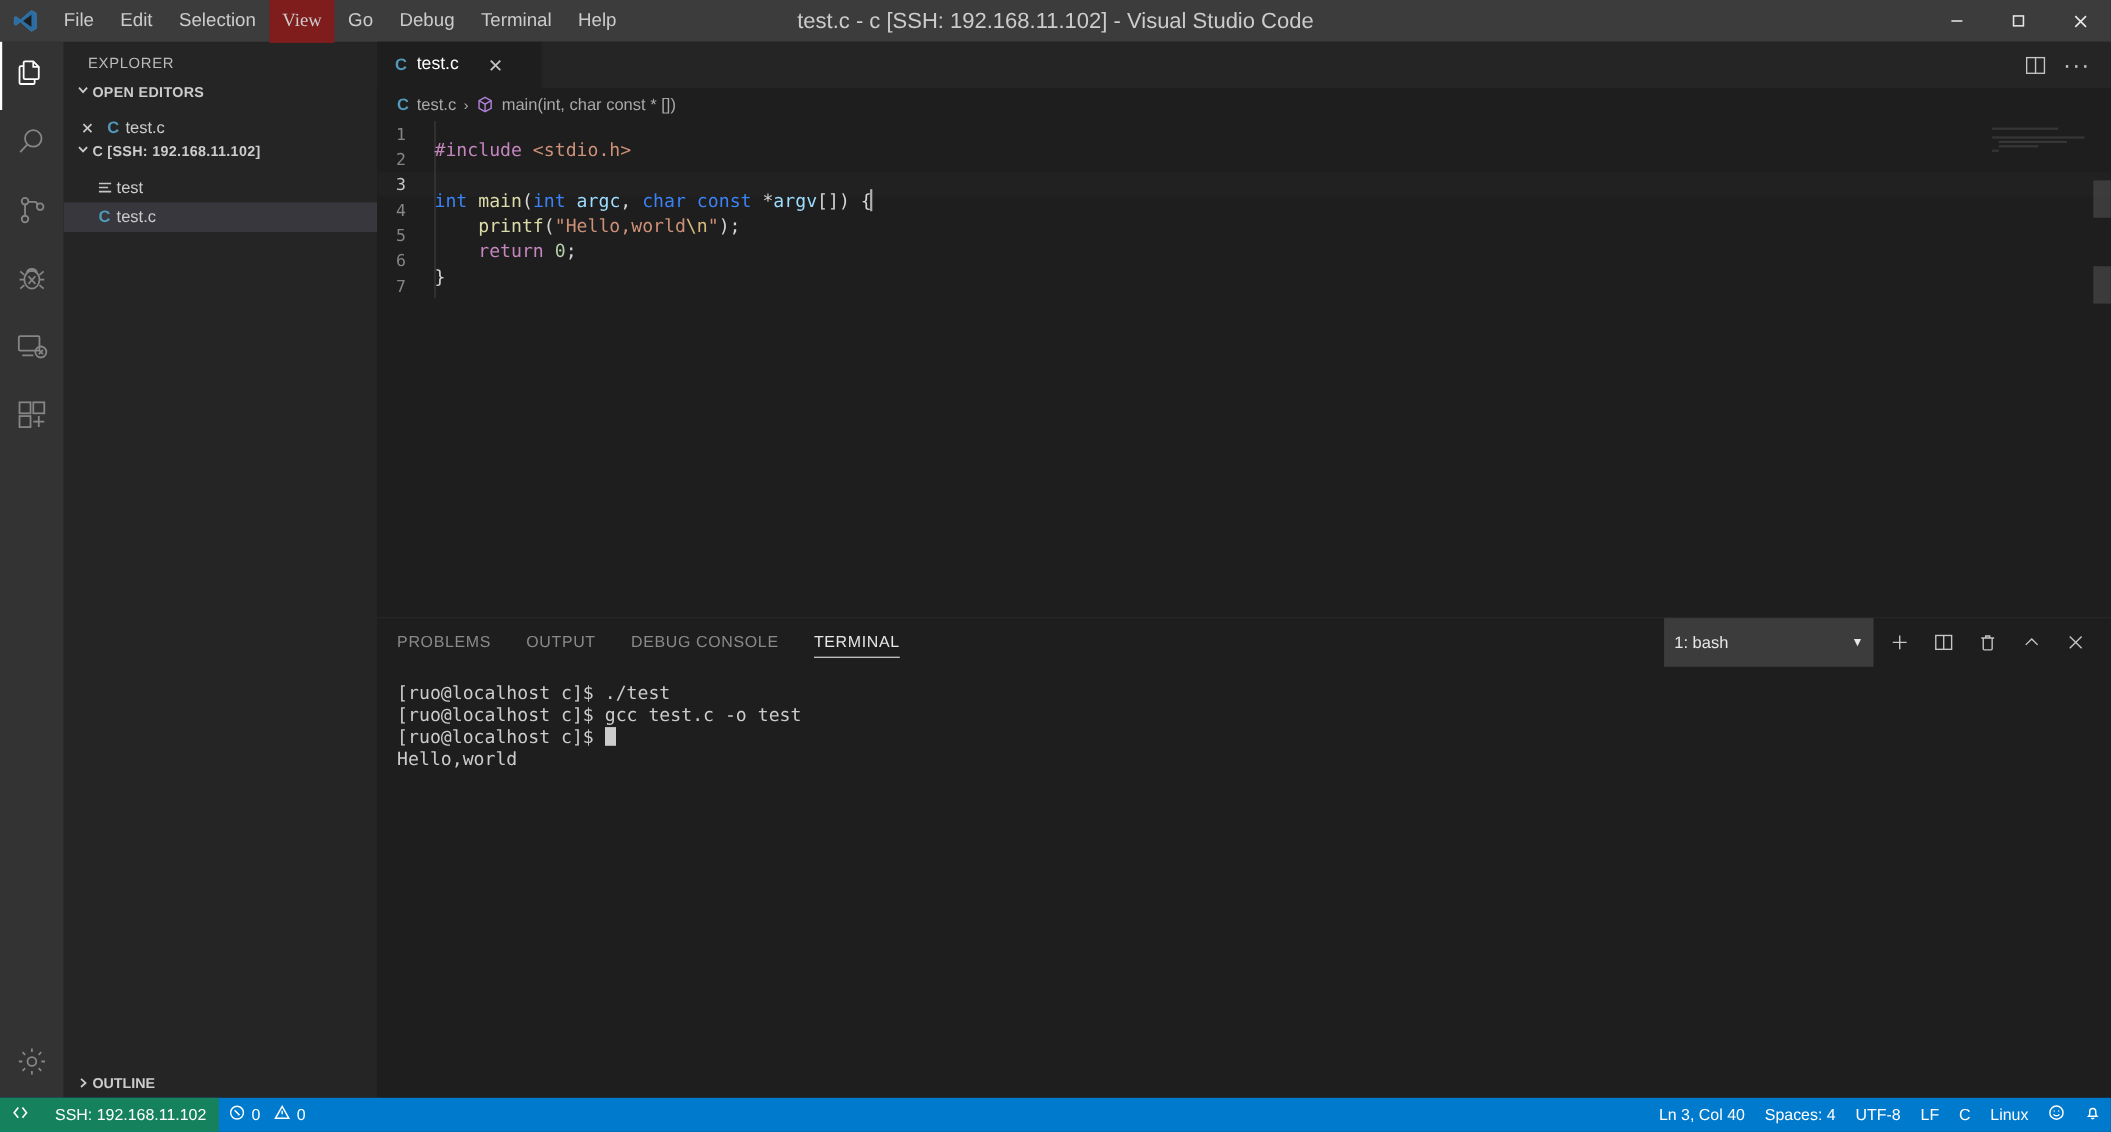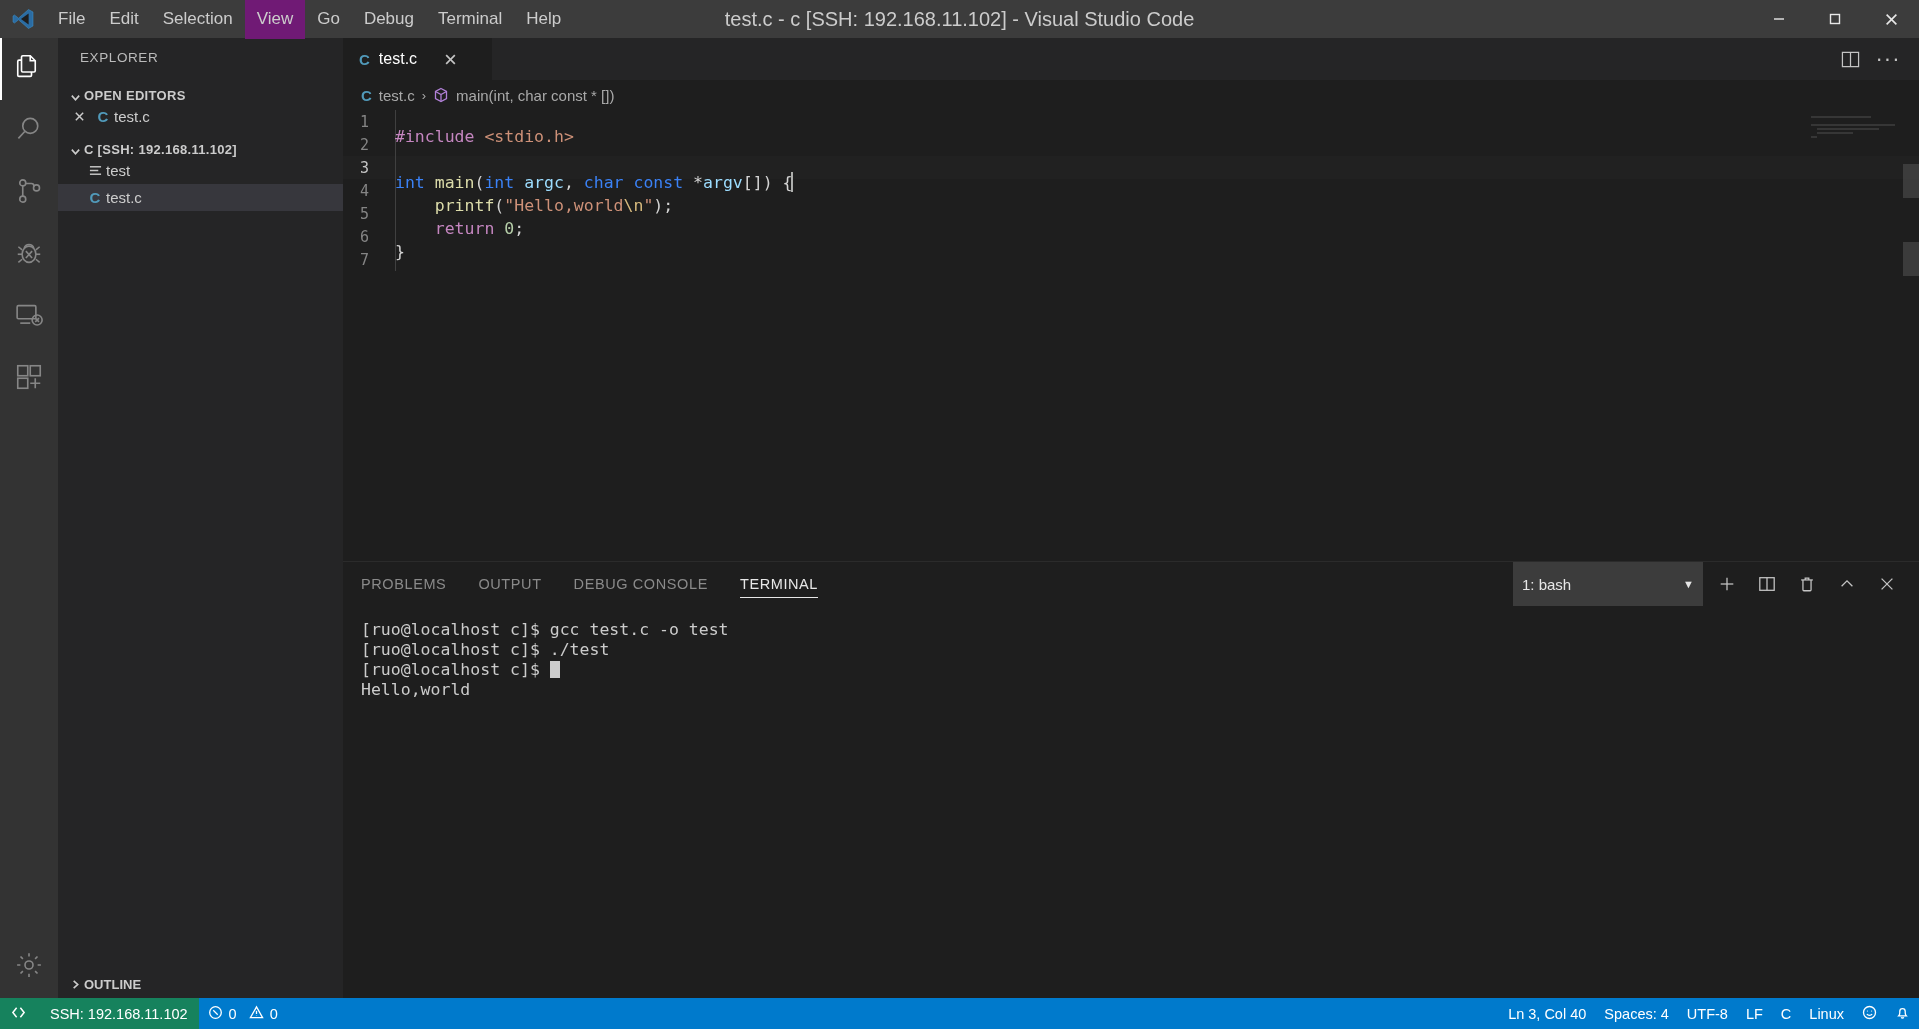--- a/index.html
+++ b/index.html
@@ -18,21 +18,21 @@
     height: 38px; min-height:38px; background: #3c3c3c; color: #cccccc;
     display: flex; align-items: center; position: relative; user-select:none;
   }
   .vscode-logo { width: 46px; height:38px; display:flex; align-items:center; justify-content:center; }
   .vscode-logo svg { width: 24px; height: 24px; }
   .menu { display: flex; align-items: center; height: 38px; }
   .menu-item {
     padding: 0 12px; height: 40px; display: flex; align-items: center;
     font-size: 17px; color: #cccccc; cursor: default; white-space: nowrap;
   }
-  .menu-item.active { background: #701a75; }
+  .menu-item.active { background: #7f1d1d; font-family: Liberation Serif, serif; }
   .win-title {
     position: absolute; left: 0; right: 0; text-align: center;
     font-size: 20px; color: #cccccc; pointer-events: none;
   }
   .win-controls { margin-left: auto; display:flex; height:38px; z-index:2; }
   .win-btn { width: 56px; height: 38px; display:flex; align-items:center; justify-content:center; }
   .win-btn svg { stroke: #e8e8e8; fill:none; stroke-width:1.4; }
 
   
   .body-row { flex: 1; display: flex; min-height: 0; }
@@ -56,21 +56,21 @@
   
   .sidebar {
     width: 285px; min-width:285px; background: #252526; color:#cccccc;
     display: flex; flex-direction: column; font-size: 15px;
   }
   .sidebar-title {
     height: 38px; display:flex; align-items:center; padding-left: 22px;
     font-size: 13.5px; letter-spacing: .6px; color:#bbbbbb; text-transform: uppercase;
   }
   .section-header {
-    height: 27px; display:flex; align-items:flex-end; padding-left: 8px;
+    height: 27px; display:flex; align-items:flex-start; padding-left: 8px;
     font-size: 13px; font-weight: bold; letter-spacing:.3px; color:#cccccc; cursor:pointer;
   }
   .twisty { width:18px; display:inline-flex; align-items:center; justify-content:center; color:#cccccc; }
   .twisty svg { width:11px; height:11px; stroke:#cccccc; stroke-width:1.8; fill:none; }
   .tree-row {
     height: 27px; display:flex; align-items:center; font-size:15px; color:#cccccc;
     cursor:pointer; padding-right:6px;
   }
   .tree-row.selected { background: #37373d; }
   .tree-row .closebox {
@@ -489,22 +489,22 @@
             <span class="p-ic">
               <svg viewBox="0 0 20 20">
                   <line x1="4" y1="4" x2="16" y2="16"></line>
                   <line x1="16" y1="4" x2="4" y2="16"></line>
                 </svg>
             </span>
           </div>
         </div>
 
         <div class="term-body">
+          <div class="term-line">[ruo@localhost c]$ ./test</div>
           <div class="term-line">[ruo@localhost c]$ gcc test.c -o test</div>
-          <div class="term-line">[ruo@localhost c]$ ./test</div>
           <div class="term-line"><span>[ruo@localhost c]$ </span><span class="term-cursor"></span></div>
           <div class="term-line">Hello,world</div>
         </div>
       </div>
 
     </div>
   </div>
 
   <div class="statusbar">
     <div class="sb-remote">

